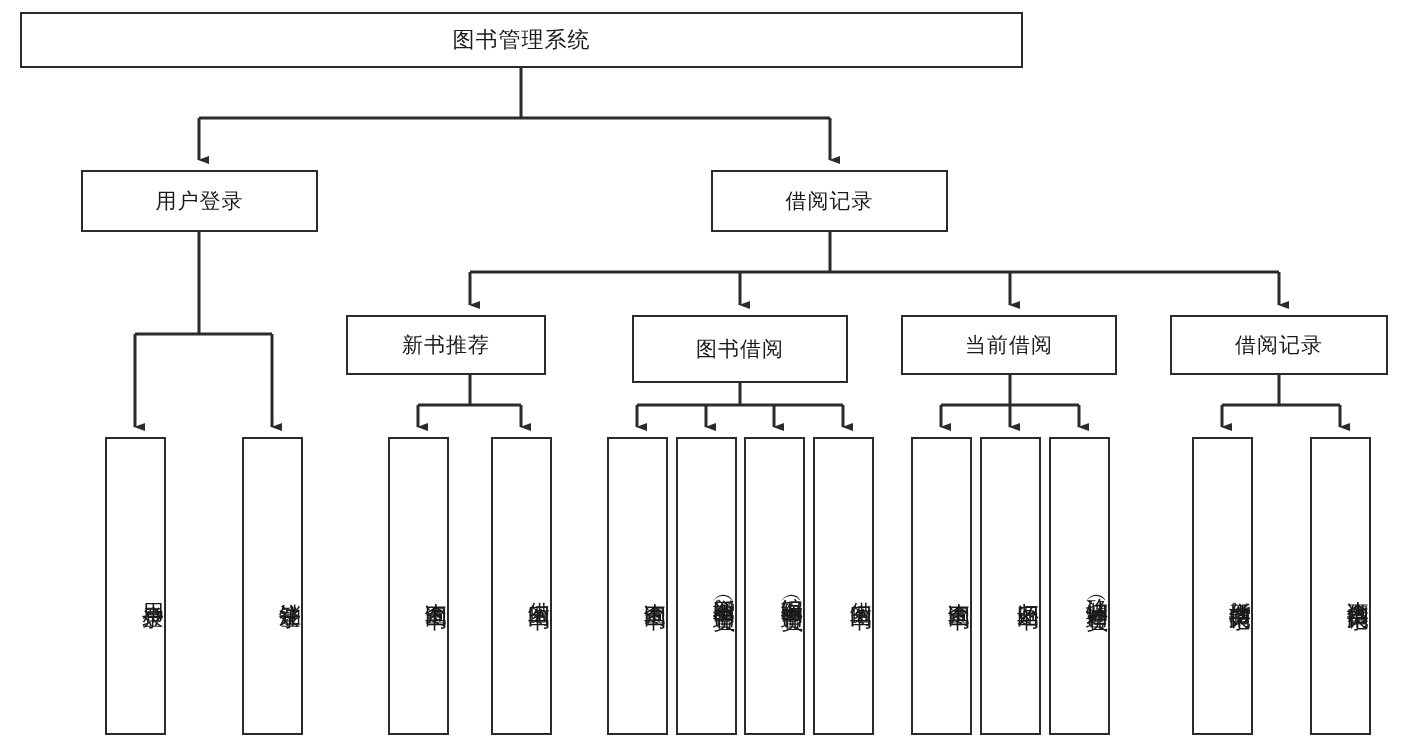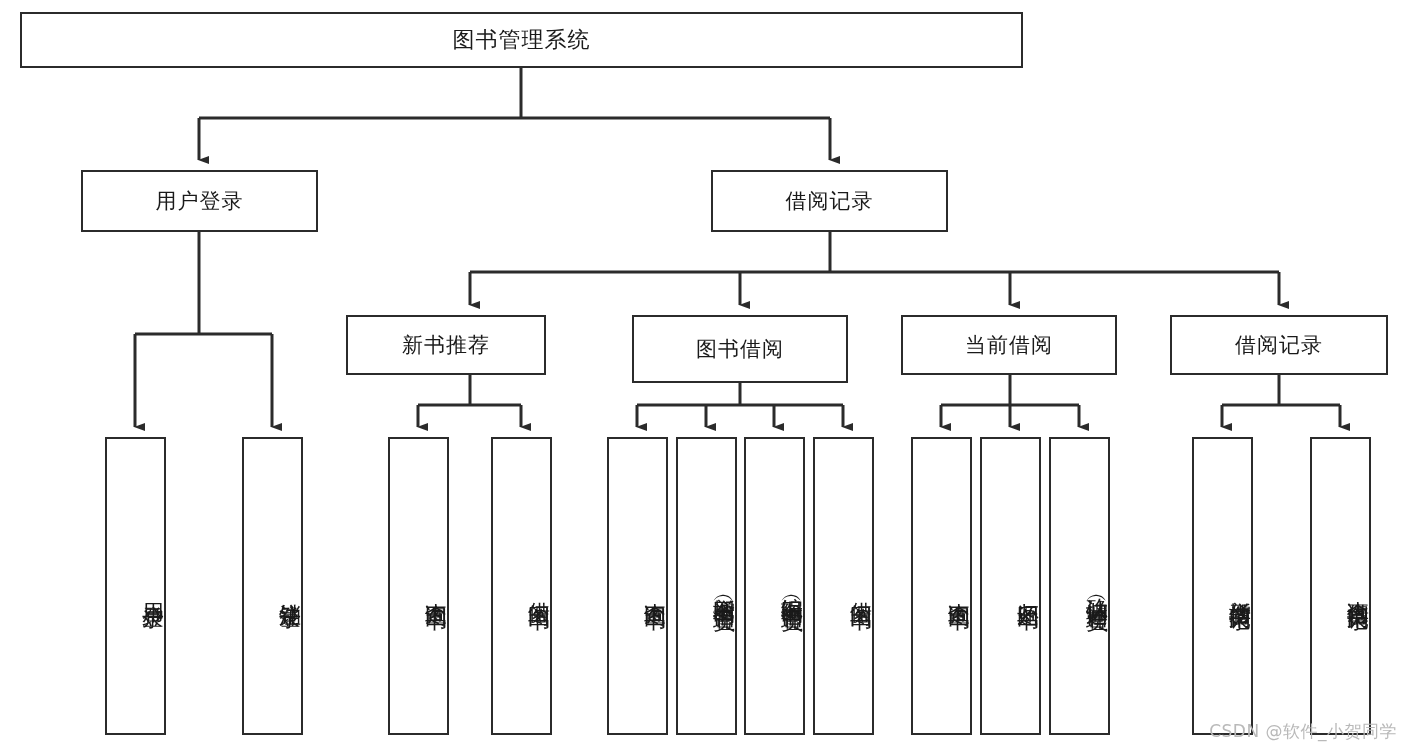--- a/index.html
+++ b/index.html
@@ -186,15 +186,14 @@
     <span class="vlabel">确认归还（管理员）</span>
   </div>
 
   <div class="node v" style="left:1192px; top:437px; width:61px; height:298px;">
     <span class="vlabel">新增借阅记录</span>
   </div>
   <div class="node v" style="left:1310px; top:437px; width:61px; height:298px;">
     <span class="vlabel">查询借阅记录</span>
   </div>
 
-  <div id="watermark">CSDN @软件_小贺同学</div>
 
 </div>
 
 </body></html>

